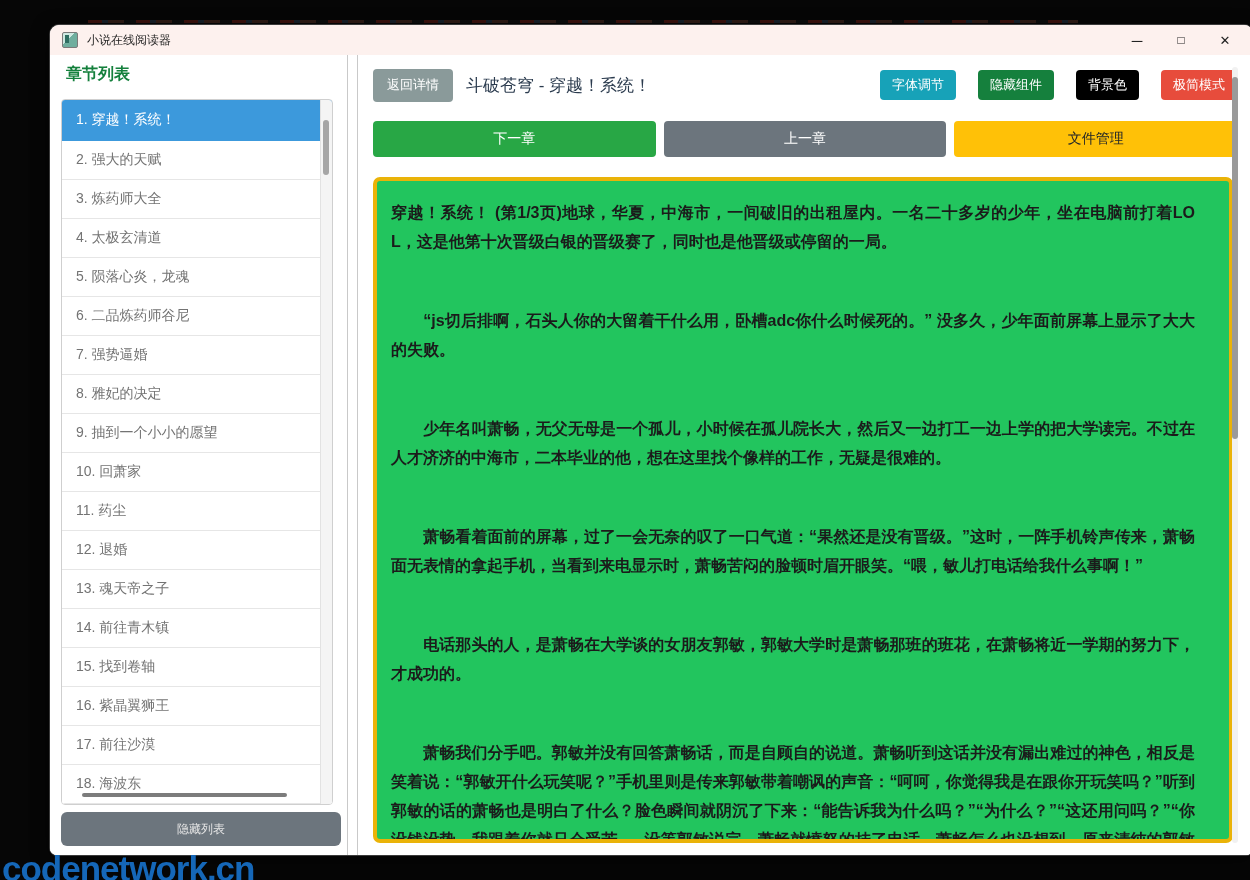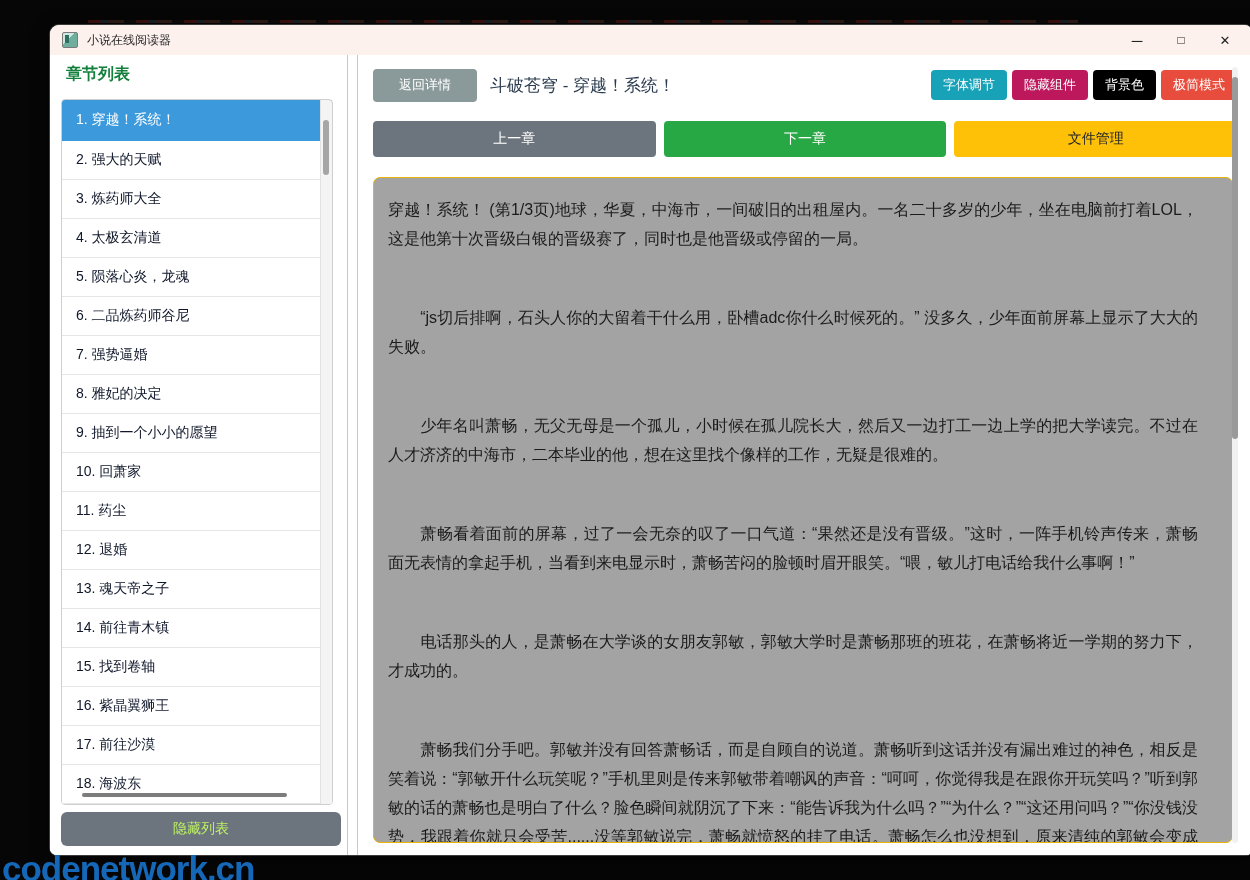--- a/index.html
+++ b/index.html
@@ -41,52 +41,52 @@
   .win-body{position:absolute;top:30px;left:0;right:0;bottom:0;display:flex;background:#fff;}
   
   .sidebar{width:297px;flex:none;position:relative;background:#fff;border-right:1px solid #c9c9c9;}
   .sidebar-header{position:absolute;left:16px;top:9px;font-size:16px;font-weight:bold;color:#15803d;}
   .chapter-list{
     position:absolute;left:11px;top:44px;width:272px;height:706px;
     border:1px solid #cfcfcf;border-radius:4px;background:#fff;overflow:hidden;box-sizing:border-box;
   }
   .chapter-item{
     height:38px;display:flex;align-items:center;padding:0 18px 0 14px;
-    border-bottom:1px solid #e6e6e6;font-size:14px;color:#0f172a;background:#fff;cursor:default;
+    border-bottom:1px solid #e6e6e6;font-size:14px;color:#737373;background:#fff;cursor:default;
   }
   .chapter-item.active{background:#3c99dc;color:#fff;border-bottom-color:#3c99dc;height:40px;}
   .list-vtrack{position:absolute;right:0;top:0;bottom:0;width:11px;background:#f4f4f4;border-left:1px solid #e2e2e2;}
   .list-vthumb{position:absolute;right:3px;top:20px;width:6px;height:55px;background:#a6a6a6;border-radius:3px;}
   .list-hthumb{position:absolute;left:20px;bottom:7px;width:205px;height:4px;background:#7c7c7c;border-radius:2px;}
   .hide-list-btn{
     position:absolute;left:11px;bottom:9px;width:280px;height:34px;border:0;border-radius:6px;
-    background:#6c757d;color:#bef264;font-size:14px;font-family:inherit;cursor:default;
+    background:#6c757d;color:#e5e5e5;font-size:12px;font-family:inherit;cursor:default;
   }
   
   .main{flex:1;position:relative;border-left:1px solid #c9c9c9;margin-left:9px;background:#fff;}
   .toolbar{position:absolute;top:13px;left:15px;right:16px;height:34px;display:flex;align-items:center;}
   .btn{border:0;border-radius:4px;color:#fff;font-size:13px;font-family:inherit;cursor:default;}
-  .back-btn{background:#8a9a9a;height:33px;padding:0 26px;flex:none;font-family:Liberation Serif, serif;}
+  .back-btn{background:#8a9a9a;height:33px;padding:0 14px;flex:none;font-family:Liberation Serif, serif;}
   .book-title{margin-left:13px;font-size:17px;font-weight:normal;color:#2b3b4e;white-space:nowrap;}
-  .toolbar-actions{margin-left:auto;display:flex;gap:5px;}
+  .toolbar-actions{margin-left:auto;display:flex;gap:22px;}
   .action-btn{height:30px;padding:0 12px;}
   .action-font{background:#17a2b8;}
-  .action-hide{background:#be185d;}
+  .action-hide{background:#15803d;}
   .action-bg{background:#000000;}
   .action-minimal{background:#e74c3c;}
   .nav-row{position:absolute;top:66px;left:15px;right:16px;height:36px;display:flex;gap:8px;}
   .nav-btn{flex:1;height:36px;font-size:14px;}
   .nav-prev{background:#6c757d;color:#fff;}
   .nav-next{background:#28a745;color:#fff;}
   .nav-files{background:#ffc107;color:#212529;}
   
   .reader{
     position:absolute;left:15px;right:20px;top:122px;bottom:12px;
-    border:1px solid #eab308;border-radius:7px;background:#a3a3a3;
-    padding:17px 34px 6px 14px;box-sizing:border-box;overflow:hidden;
+    border:4px solid #eab308;border-radius:7px;background:#22c55e;
+    padding:17px 34px 6px 14px;box-sizing:border-box;overflow:hidden;font-weight:bold;
   }
   .reader p{
     margin:0 0 50px 0;font-size:16px;line-height:29px;color:#1b1b1b;
     text-align:justify;word-break:break-all;
   }
   .reader p:last-child{margin-bottom:0;}
   .reader-vtrack{position:absolute;right:15px;top:12px;bottom:12px;width:6px;background:#f1f1f1;border-radius:3px;}
   .reader-vthumb{position:absolute;right:15px;top:22px;width:6px;height:362px;background:#9a9a9a;border-radius:3px;}
   
   .watermark{
@@ -208,22 +208,22 @@
         <span class="book-title">斗破苍穹 - 穿越！系统！</span>
         <span class="toolbar-actions">
           <button class="btn action-btn action-font">字体调节</button>
           <button class="btn action-btn action-hide">隐藏组件</button>
           <button class="btn action-btn action-bg">背景色</button>
           <button class="btn action-btn action-minimal">极简模式</button>
         </span>
       </div>
 
       <div class="nav-row">
+        <button class="btn nav-btn nav-next">下一章</button>
         <button class="btn nav-btn nav-prev">上一章</button>
-        <button class="btn nav-btn nav-next">下一章</button>
         <button class="btn nav-btn nav-files">文件管理</button>
       </div>
 
       <div class="reader">
 
           <p>穿越！系统！ (第1/3页)地球，华夏，中海市，一间破旧的出租屋内。一名二十多岁的少年，坐在电脑前打着LOL，这是他第十次晋级白银的晋级赛了，同时也是他晋级或停留的一局。</p>
 
           <p>　　“js切后排啊，石头人你的大留着干什么用，卧槽adc你什么时候死的。” 没多久，少年面前屏幕上显示了大大的失败。</p>
 
           <p>　　少年名叫萧畅，无父无母是一个孤儿，小时候在孤儿院长大，然后又一边打工一边上学的把大学读完。不过在人才济济的中海市，二本毕业的他，想在这里找个像样的工作，无疑是很难的。</p>

